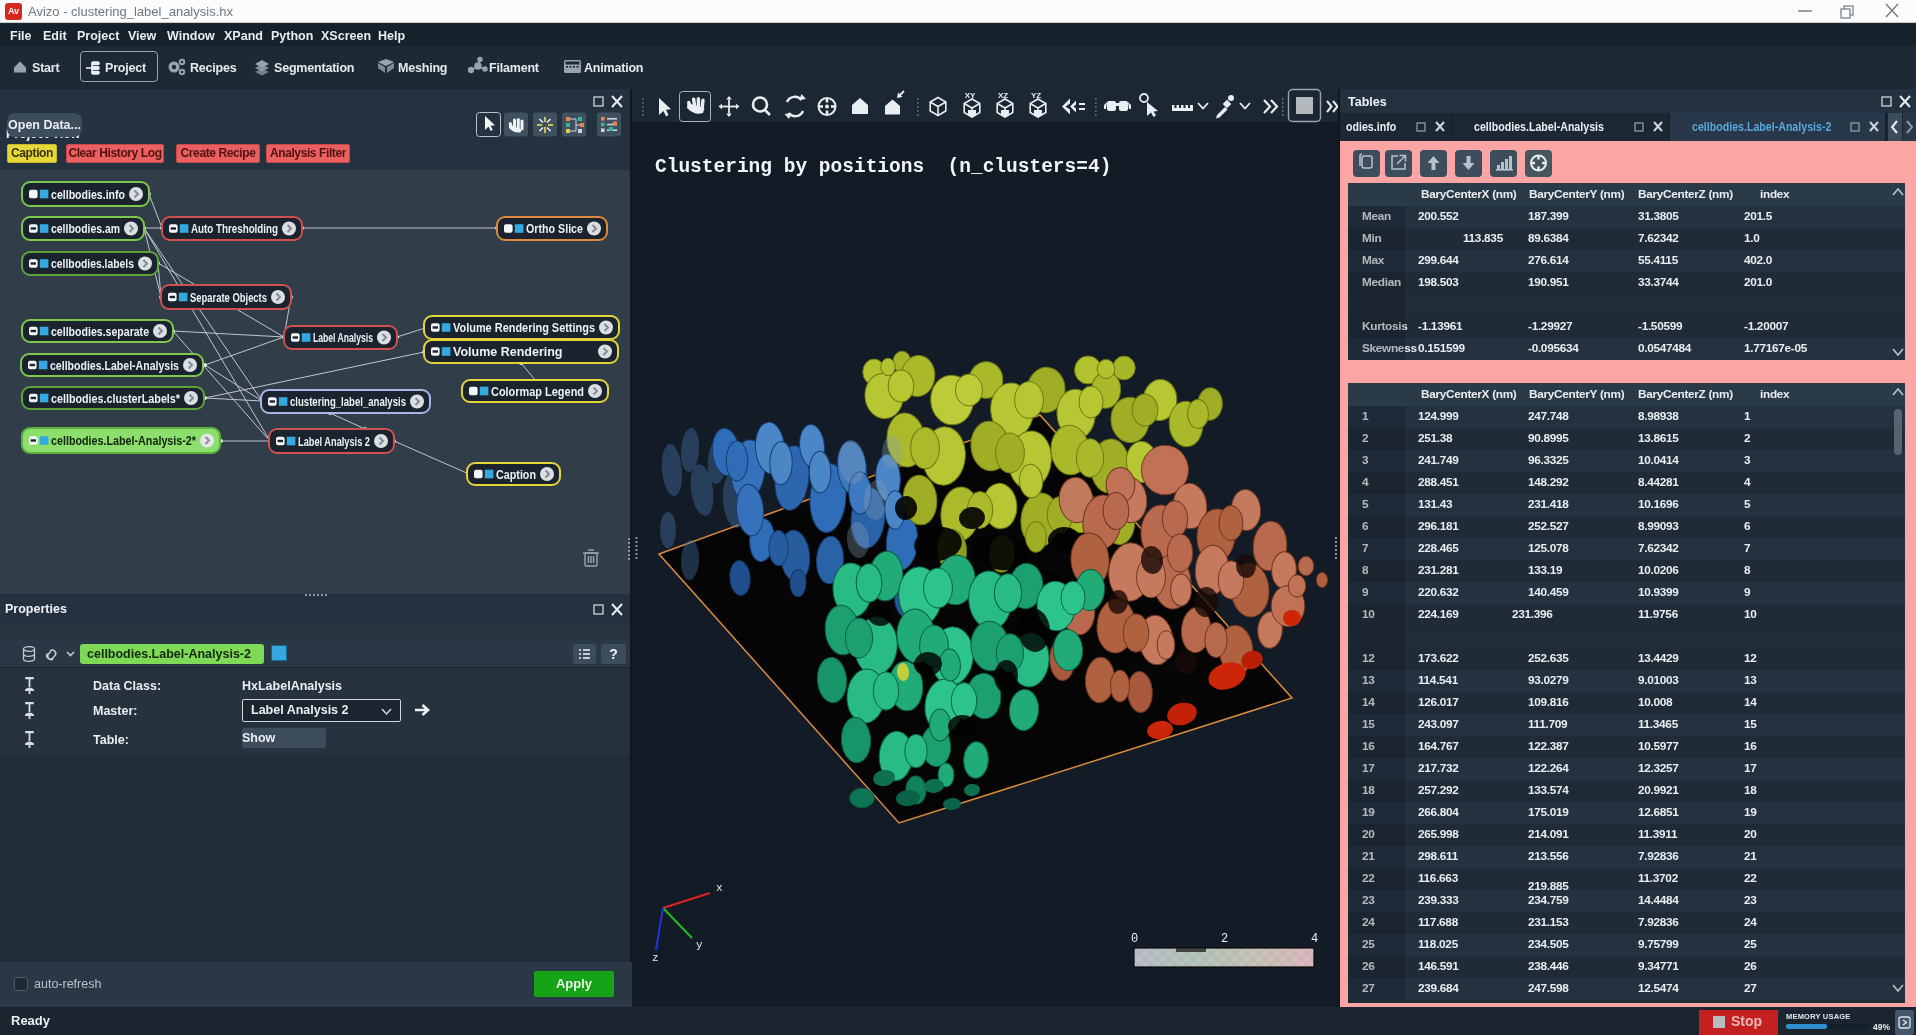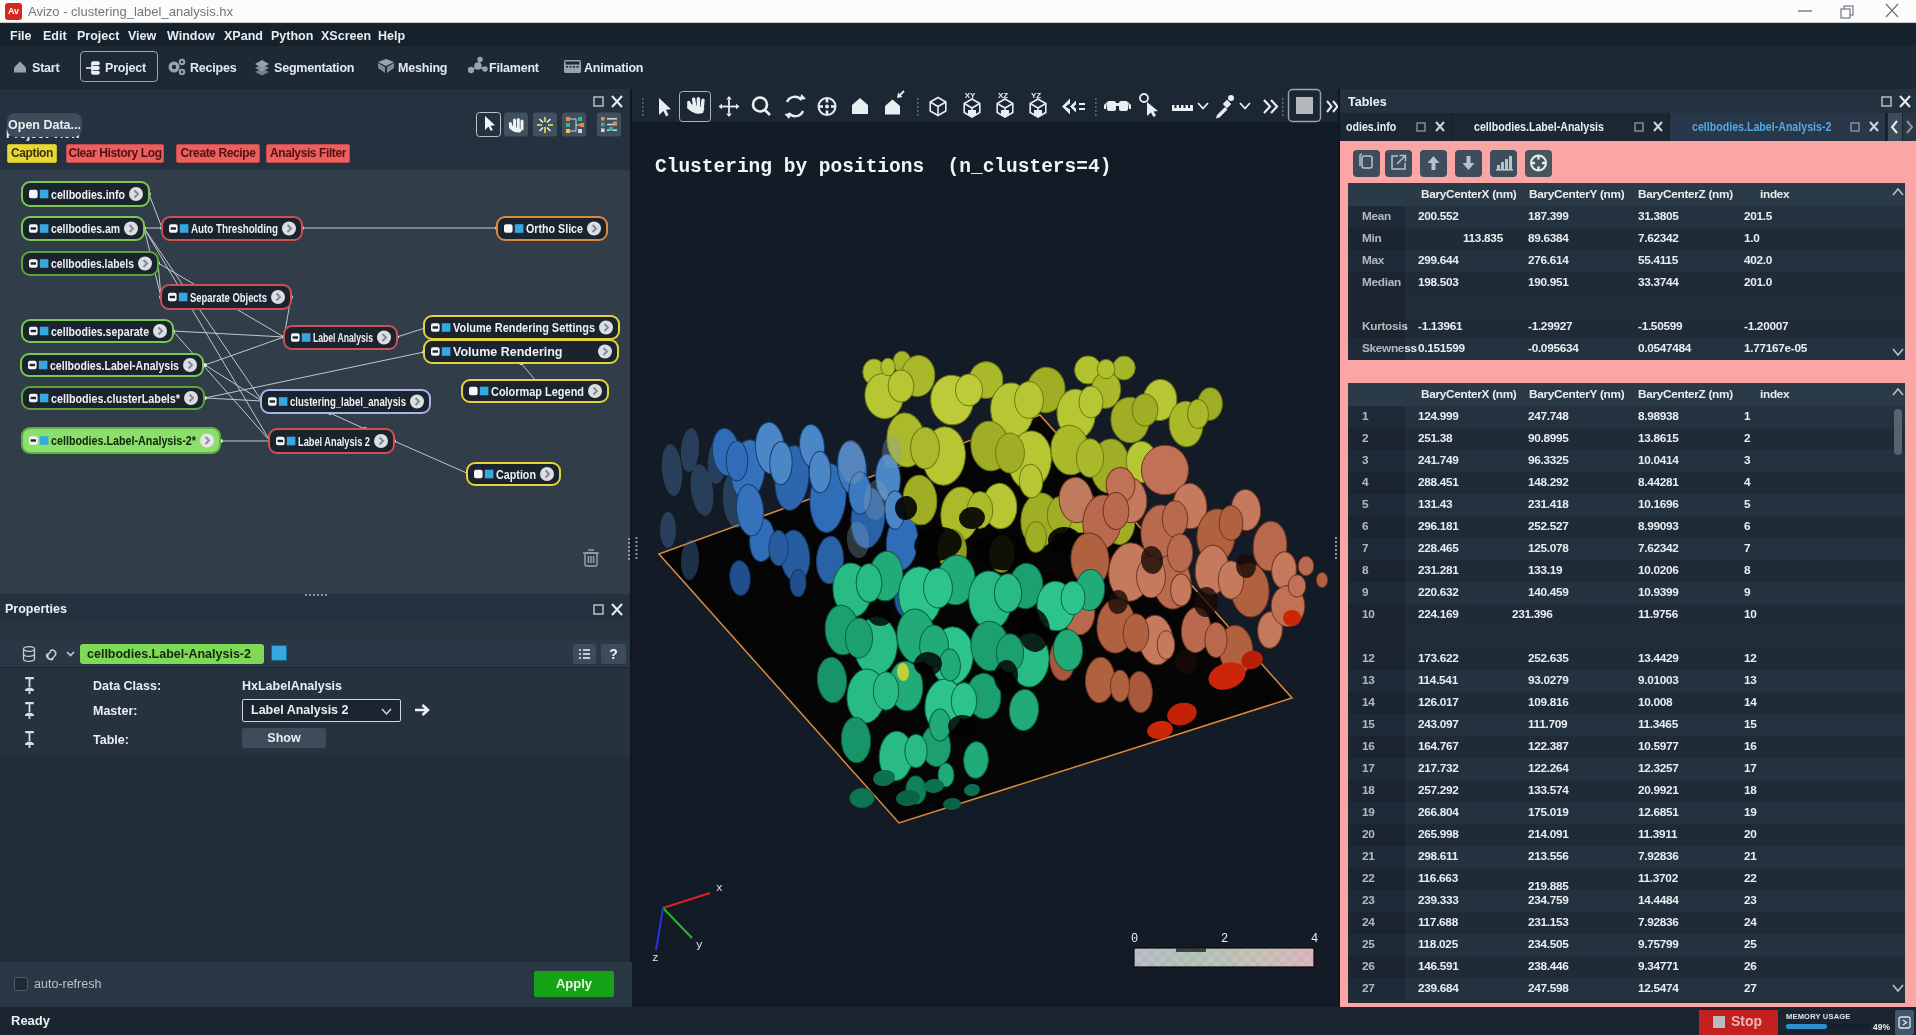--- a/index.html
+++ b/index.html
@@ -406,21 +406,21 @@
 <div class="abs" style="left:242px;top:699px;width:159px;height:23px;background:#1a2530;border:1px solid #cfd6dc;border-radius:2px;">
  <span class="abs" style="left:8px;top:3px;font-size:12.5px;font-weight:700;color:#e9eef2;">Label Analysis 2</span>
  <svg class="abs" style="left:138px;top:8px;width:12px;height:8px;">
       <path d="M1 1 L5.5 6 L10 1" fill="none" stroke="#cfd6dc" stroke-width="1.5"></path>
     </svg>
 </div>
 <svg class="abs" style="left:414px;top:702px;width:20px;height:16px;">
     <path d="M1 8 L13 8 M8.5 3 L14 8 L8.5 13" fill="none" stroke="#eef2f5" stroke-width="2.6"></path>
   </svg>
 <div class="abs" style="left:93px;top:733px;font-size:12.5px;font-weight:700;color:#e9eef2;">Table:</div>
-<div class="abs" style="left:242px;top:728px;width:84px;height:20px;background:#3d4c5a;border-radius:3px;color:#e9eef2;font-size:12.5px;font-weight:700;text-align:center;line-height:20px;">Show</div>
+<div class="abs" style="left:242px;top:728px;width:84px;height:20px;background:#3d4c5a;border-radius:3px;color:#e9eef2;font-size:12.5px;font-weight:700;line-height:20px;">Show</div>
 <div class="abs" style="left:0;top:962px;width:632px;height:45px;background:#2a3744;z-index:5;">
  <div class="abs" style="left:14px;top:15px;width:14px;height:14px;background:#1d2935;border:1px solid #4a5a66;border-radius:3px;"></div>
  <span class="abs" style="left:34px;top:15px;font-size:12.5px;color:#b8c2ca;">auto-refresh</span>
  <div class="abs" style="left:534px;top:9px;width:80px;height:26px;background:#17a317;border-radius:2px;color:#eaf5ea;font-size:13px;font-weight:700;text-align:center;line-height:26px;">Apply</div>
 </div>
 <div class="abs" style="left:632px;top:89px;width:708px;height:918px;background:#141d27;">
     <svg class="abs" style="left:0;top:0;width:708px;height:33px;" fill="none">
 <rect x="0" y="0" width="708" height="33" fill="#1b2733"></rect>
 </svg>
     <div class="abs" style="left:0;top:33px;width:708px;height:885px;background:#131c26;"></div>

